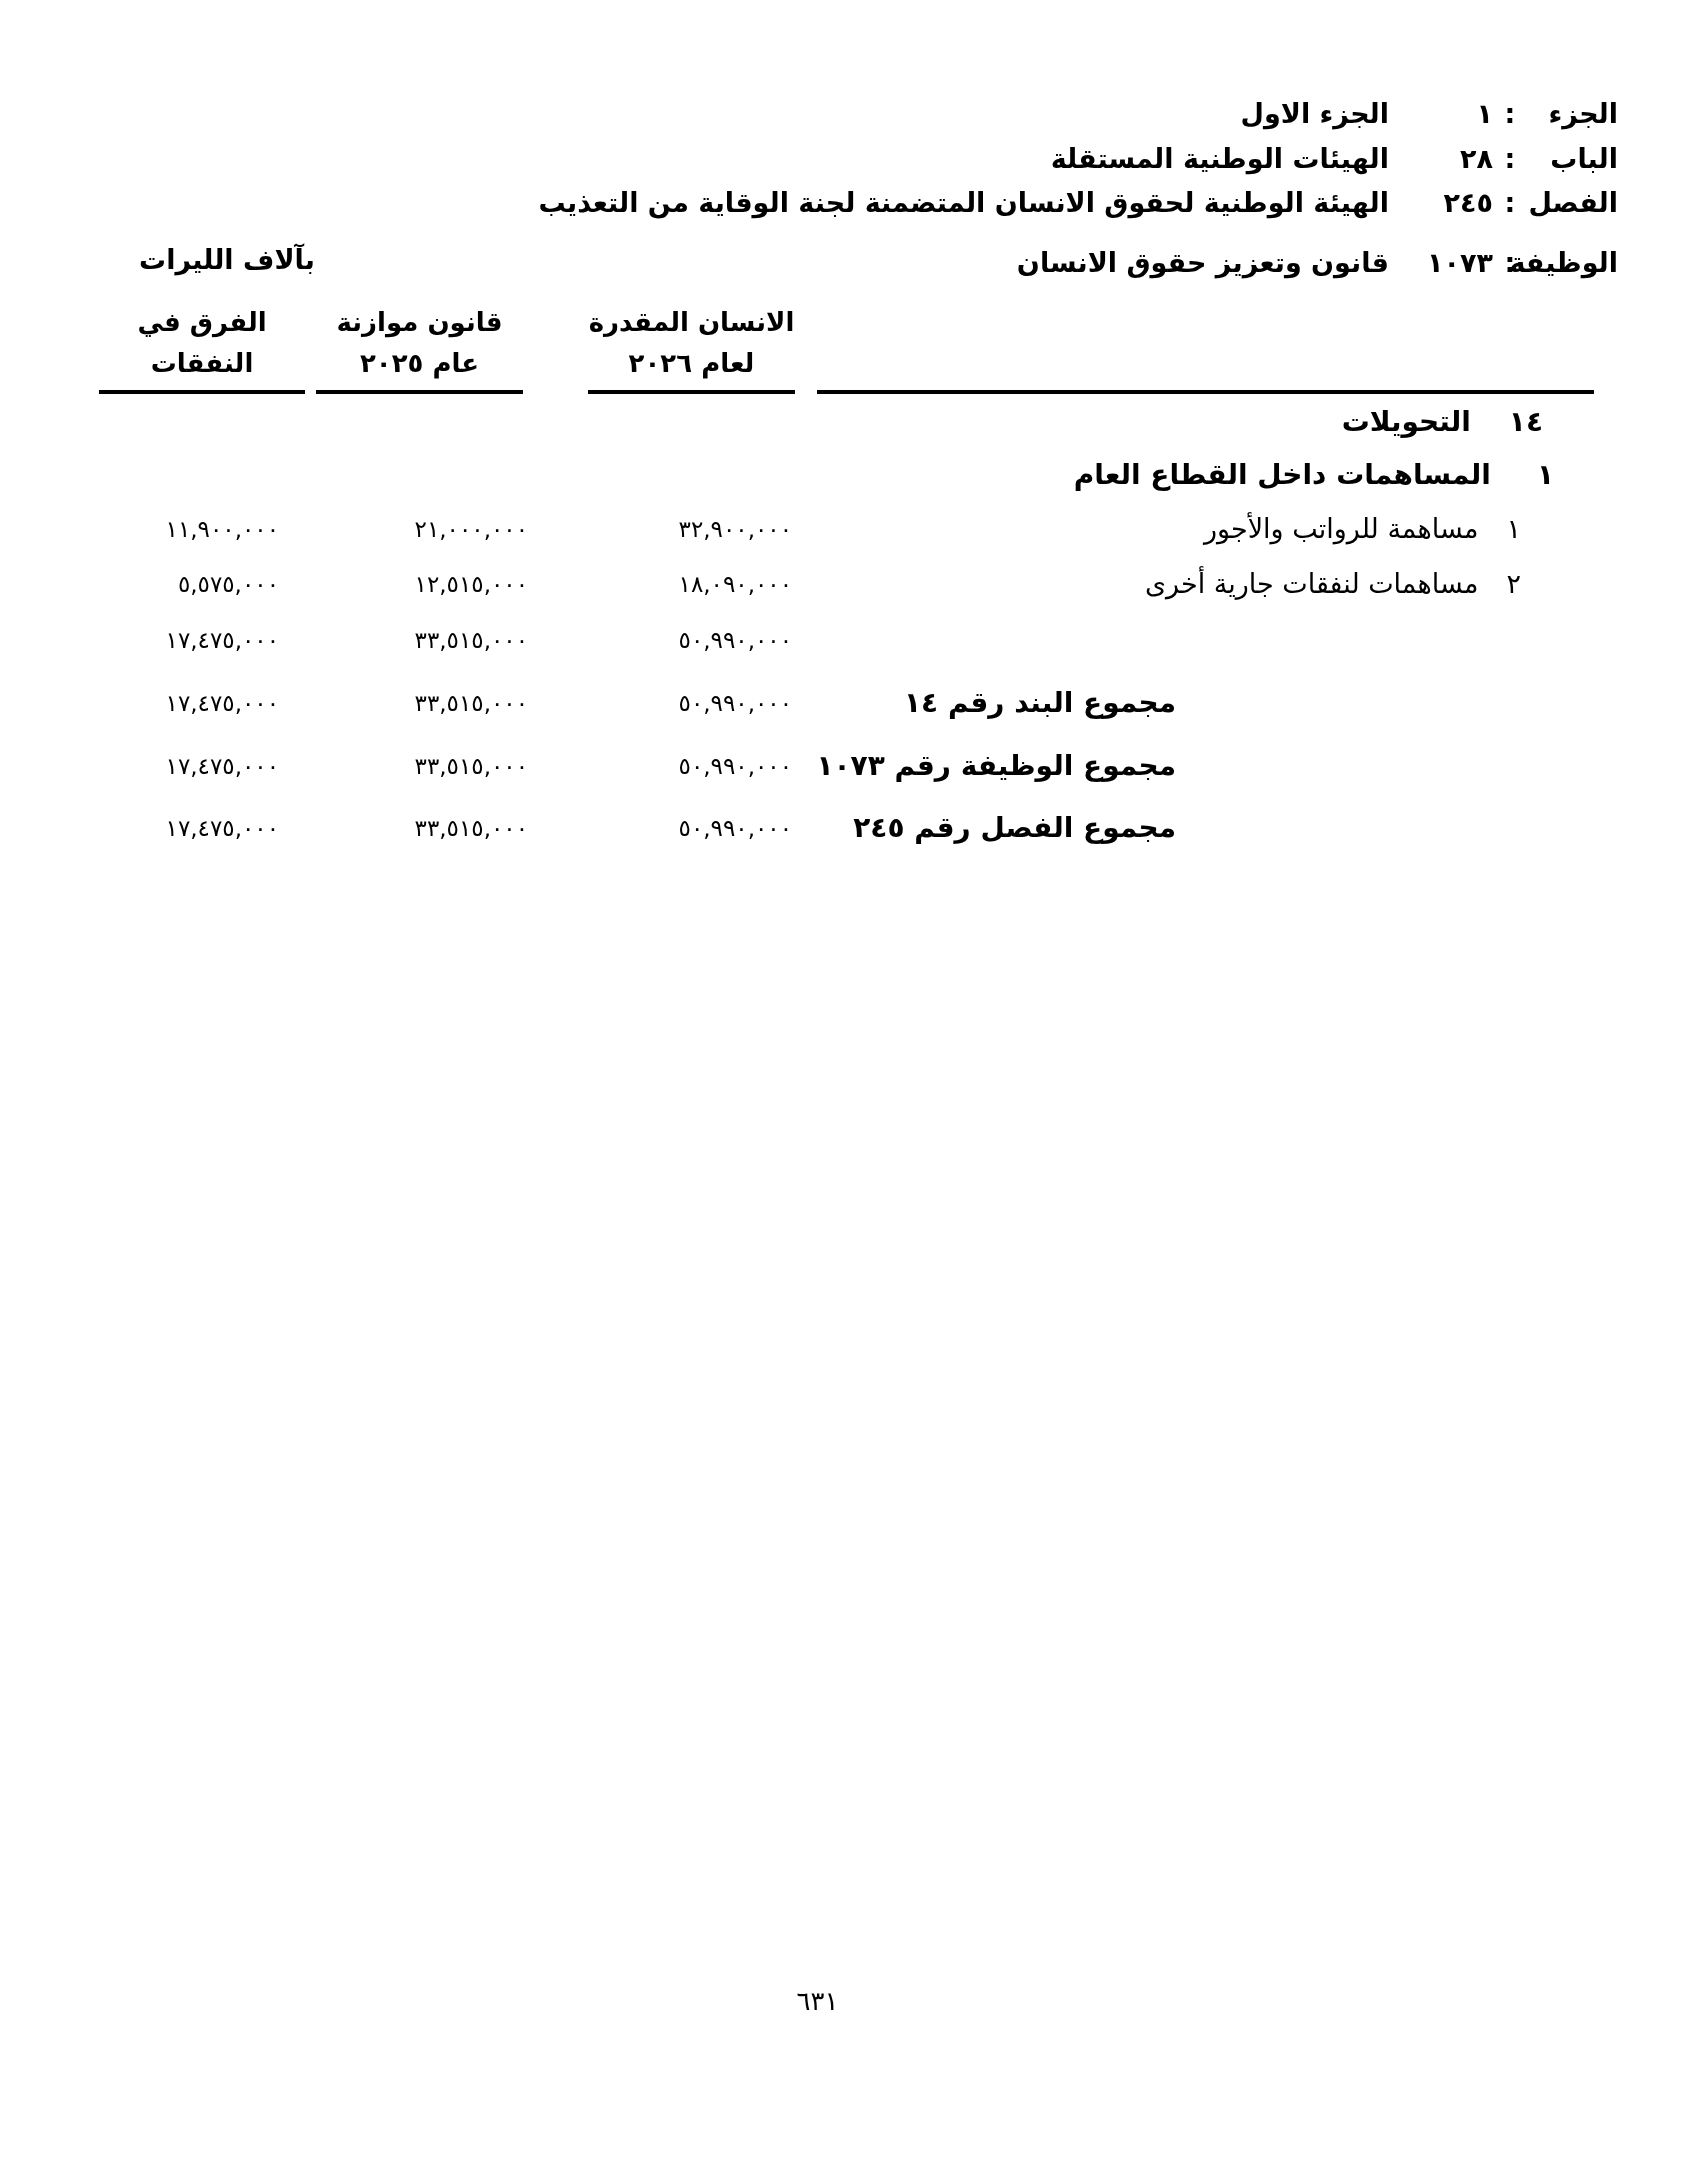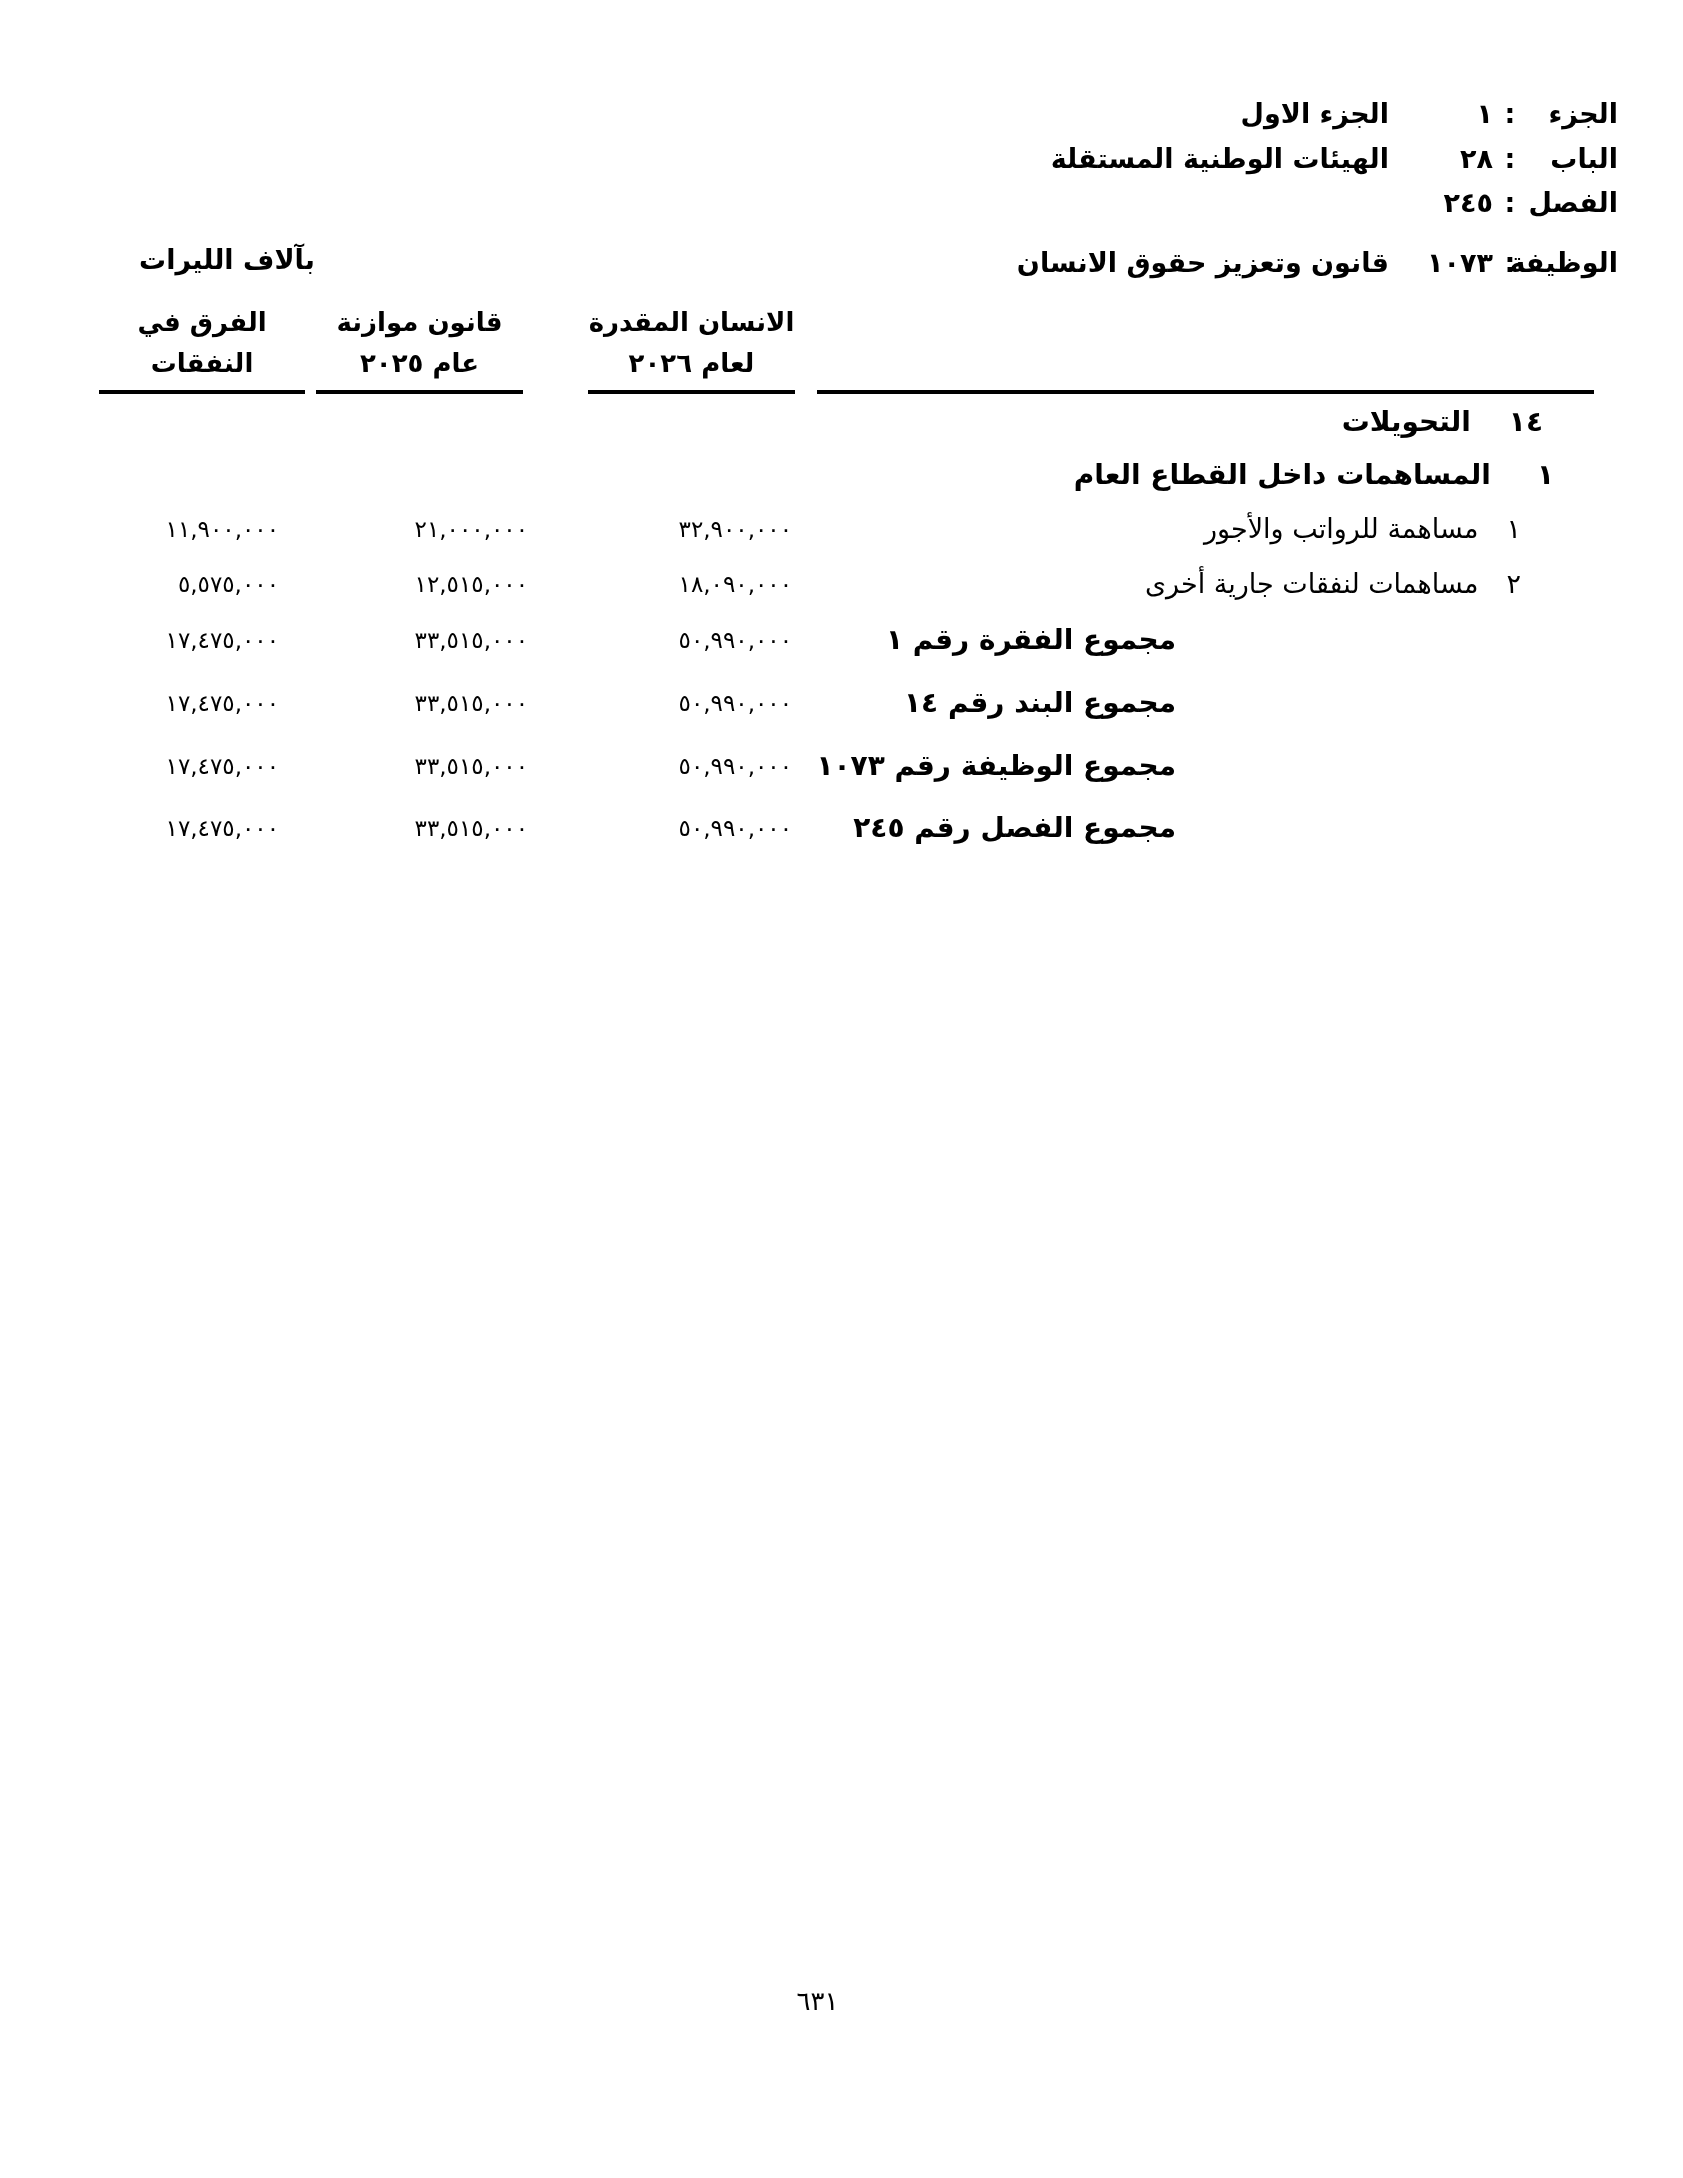--- a/index.html
+++ b/index.html
@@ -135,20 +135,21 @@
   <div class="hdr-row" style="top:140px">
     <span class="hdr-label">الباب</span>
     <span class="hdr-colon">:</span>
     <span class="hdr-value">٢٨</span>
     <span class="hdr-desc">الهيئات الوطنية المستقلة</span>
   </div>
   <div class="hdr-row" style="top:184px">
     <span class="hdr-label">الفصل</span>
     <span class="hdr-colon">:</span>
     <span class="hdr-value">٢٤٥</span>
+    <span class="hdr-desc">الهيئة الوطنية لحقوق الانسان المتضمنة لجنة الوقاية من التعذيب</span>
   </div>
   <div class="hdr-row" style="top:244px">
     <span class="hdr-label">الوظيفة</span>
     <span class="hdr-colon">:</span>
     <span class="hdr-value">١٠٧٣</span>
     <span class="hdr-desc">قانون وتعزيز حقوق الانسان</span>
   </div>
 
   <div class="units-note">بآلاف الليرات</div>
 
@@ -198,23 +199,20 @@
     <span class="c-bayan">
       <span>٢</span>
       <span>مساهمات لنفقات جارية أخرى</span>
     </span>
     <span class="cell-num c-est">١٨,٠٩٠,٠٠٠</span>
     <span class="cell-num c-budget">١٢,٥١٥,٠٠٠</span>
     <span class="cell-num c-diff">٥,٥٧٥,٠٠٠</span>
   </div>
 
   <div class="trow row-total" style="top:618px">
-    <span class="c-bayan">
-      <span>مجموع الفقرة  رقم ١</span>
-    </span>
     <span class="cell-num c-est">٥٠,٩٩٠,٠٠٠</span>
     <span class="cell-num c-budget">٣٣,٥١٥,٠٠٠</span>
     <span class="cell-num c-diff">١٧,٤٧٥,٠٠٠</span>
   </div>
 
   <div class="trow row-total" style="top:681px">
     <span class="c-bayan">
       <span>مجموع البند  رقم ١٤</span>
     </span>
     <span class="cell-num c-est">٥٠,٩٩٠,٠٠٠</span>

